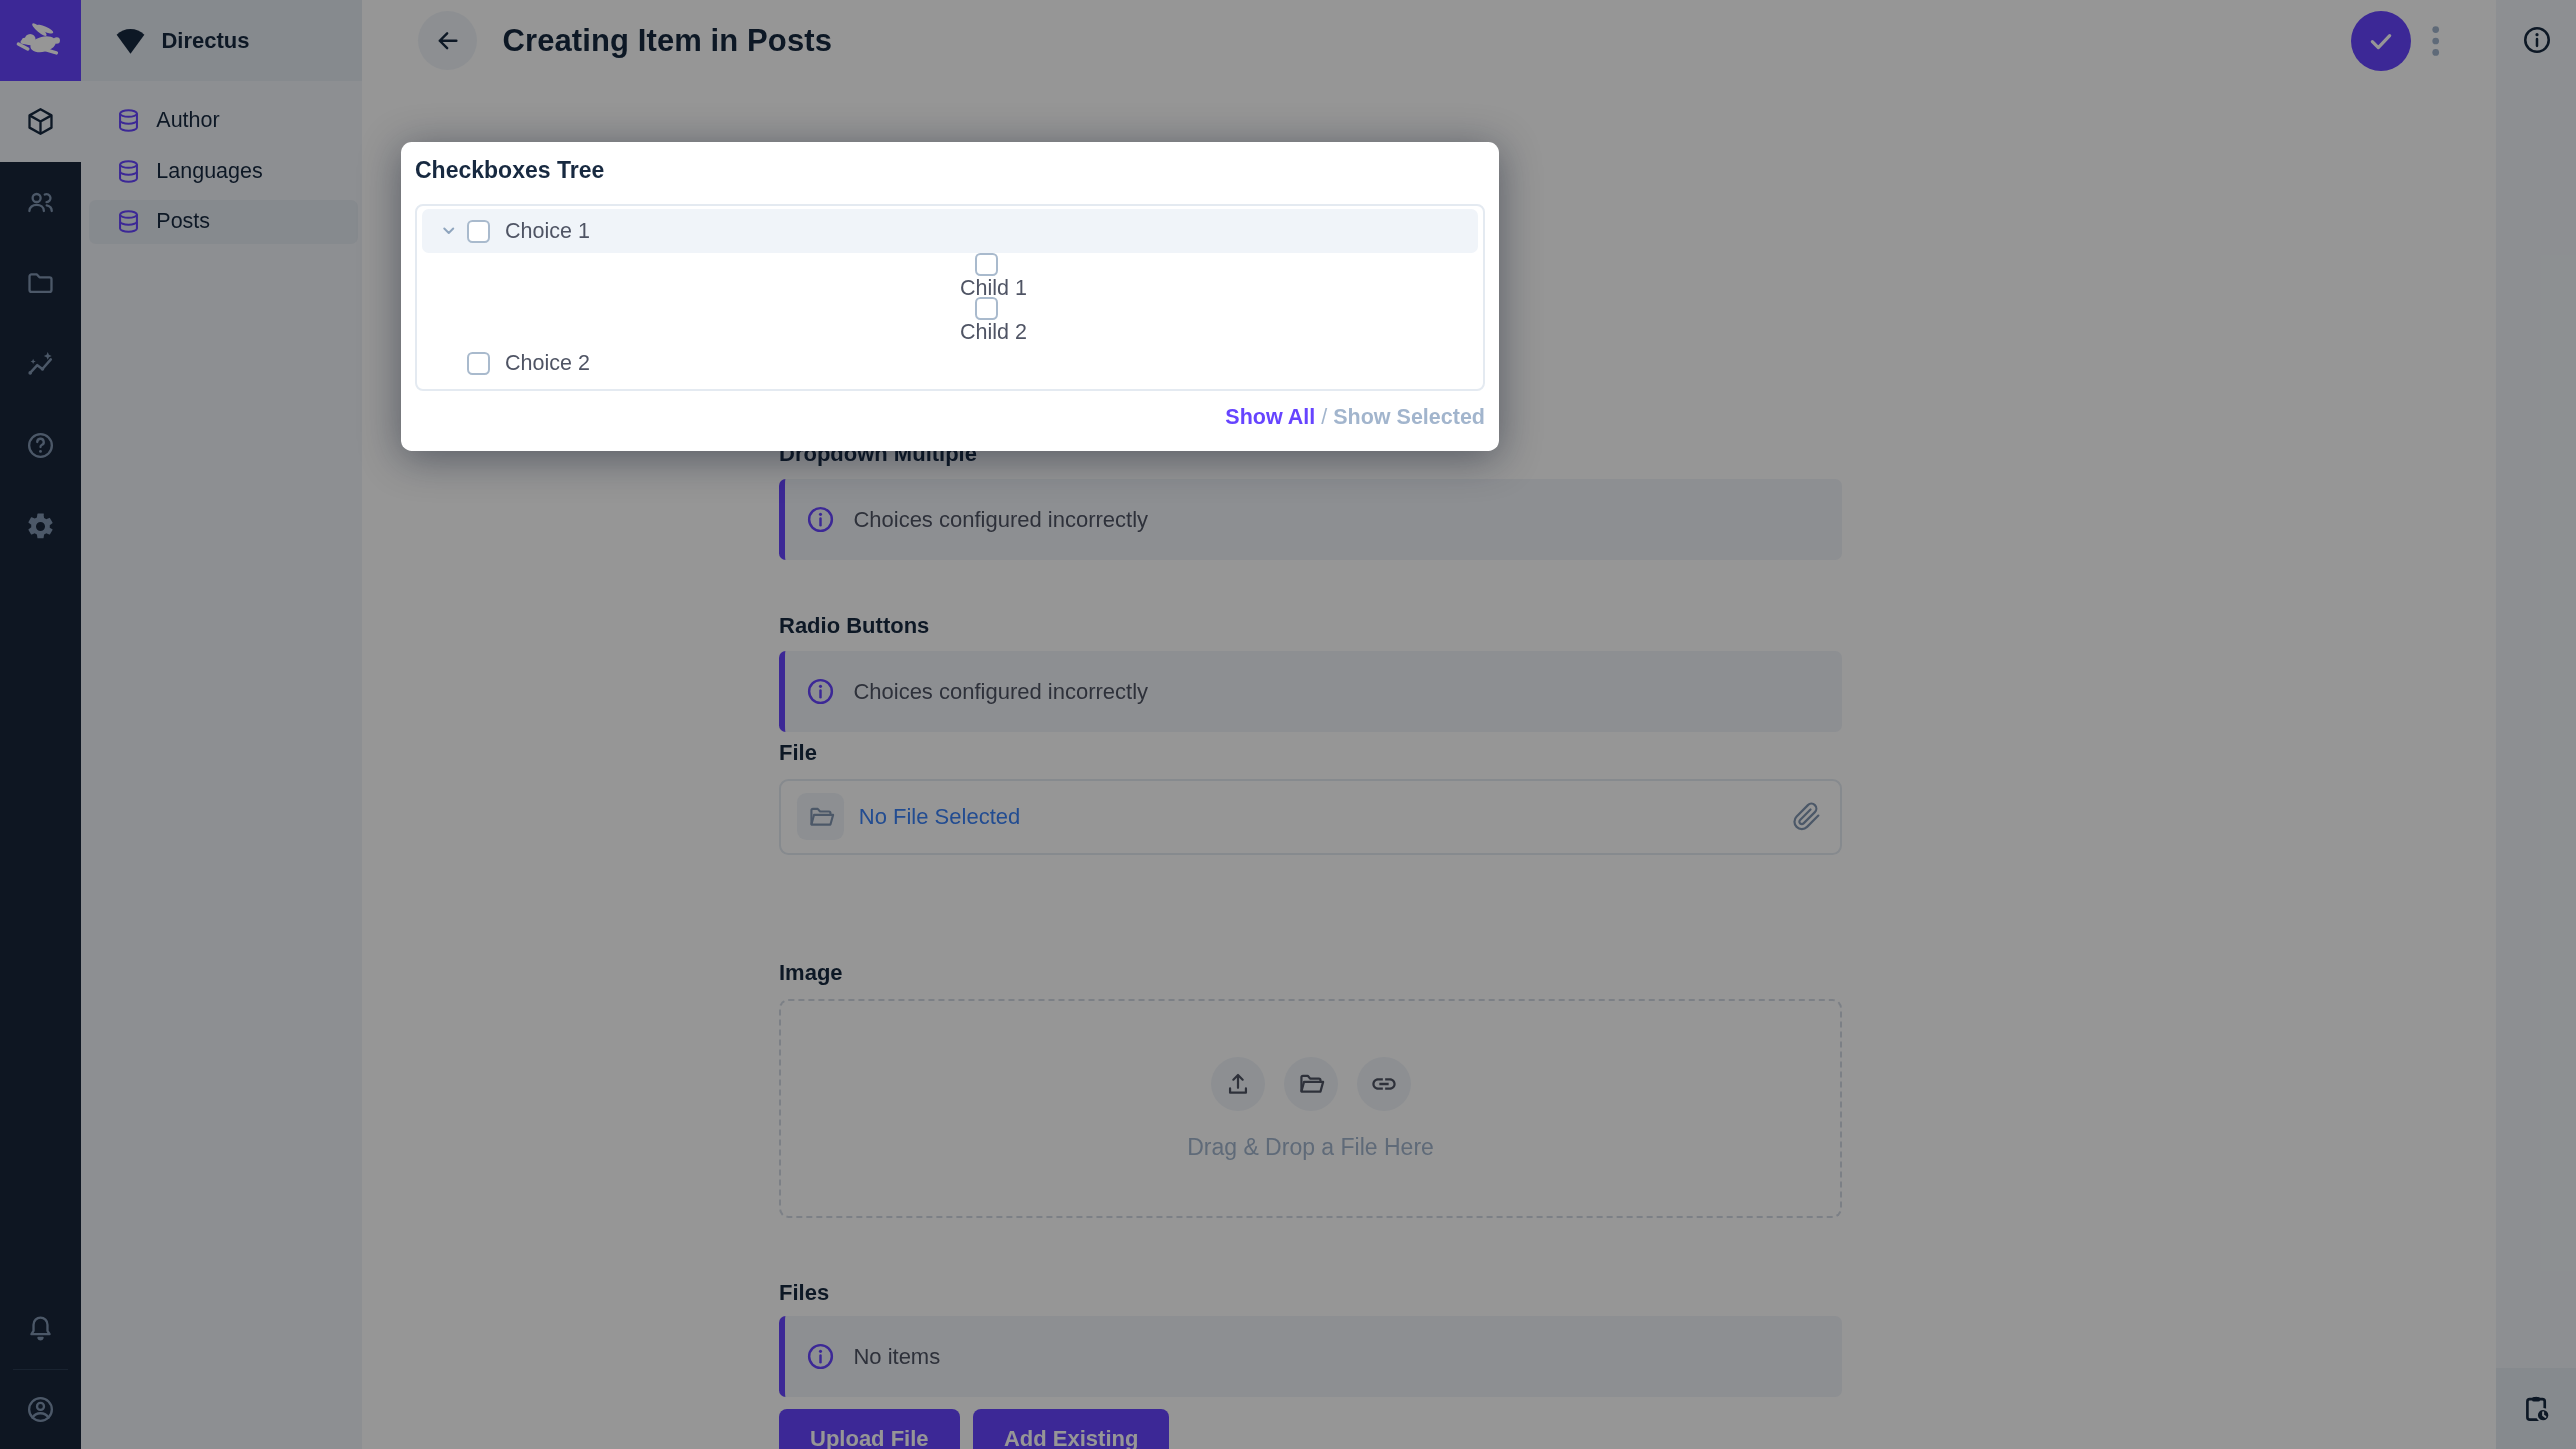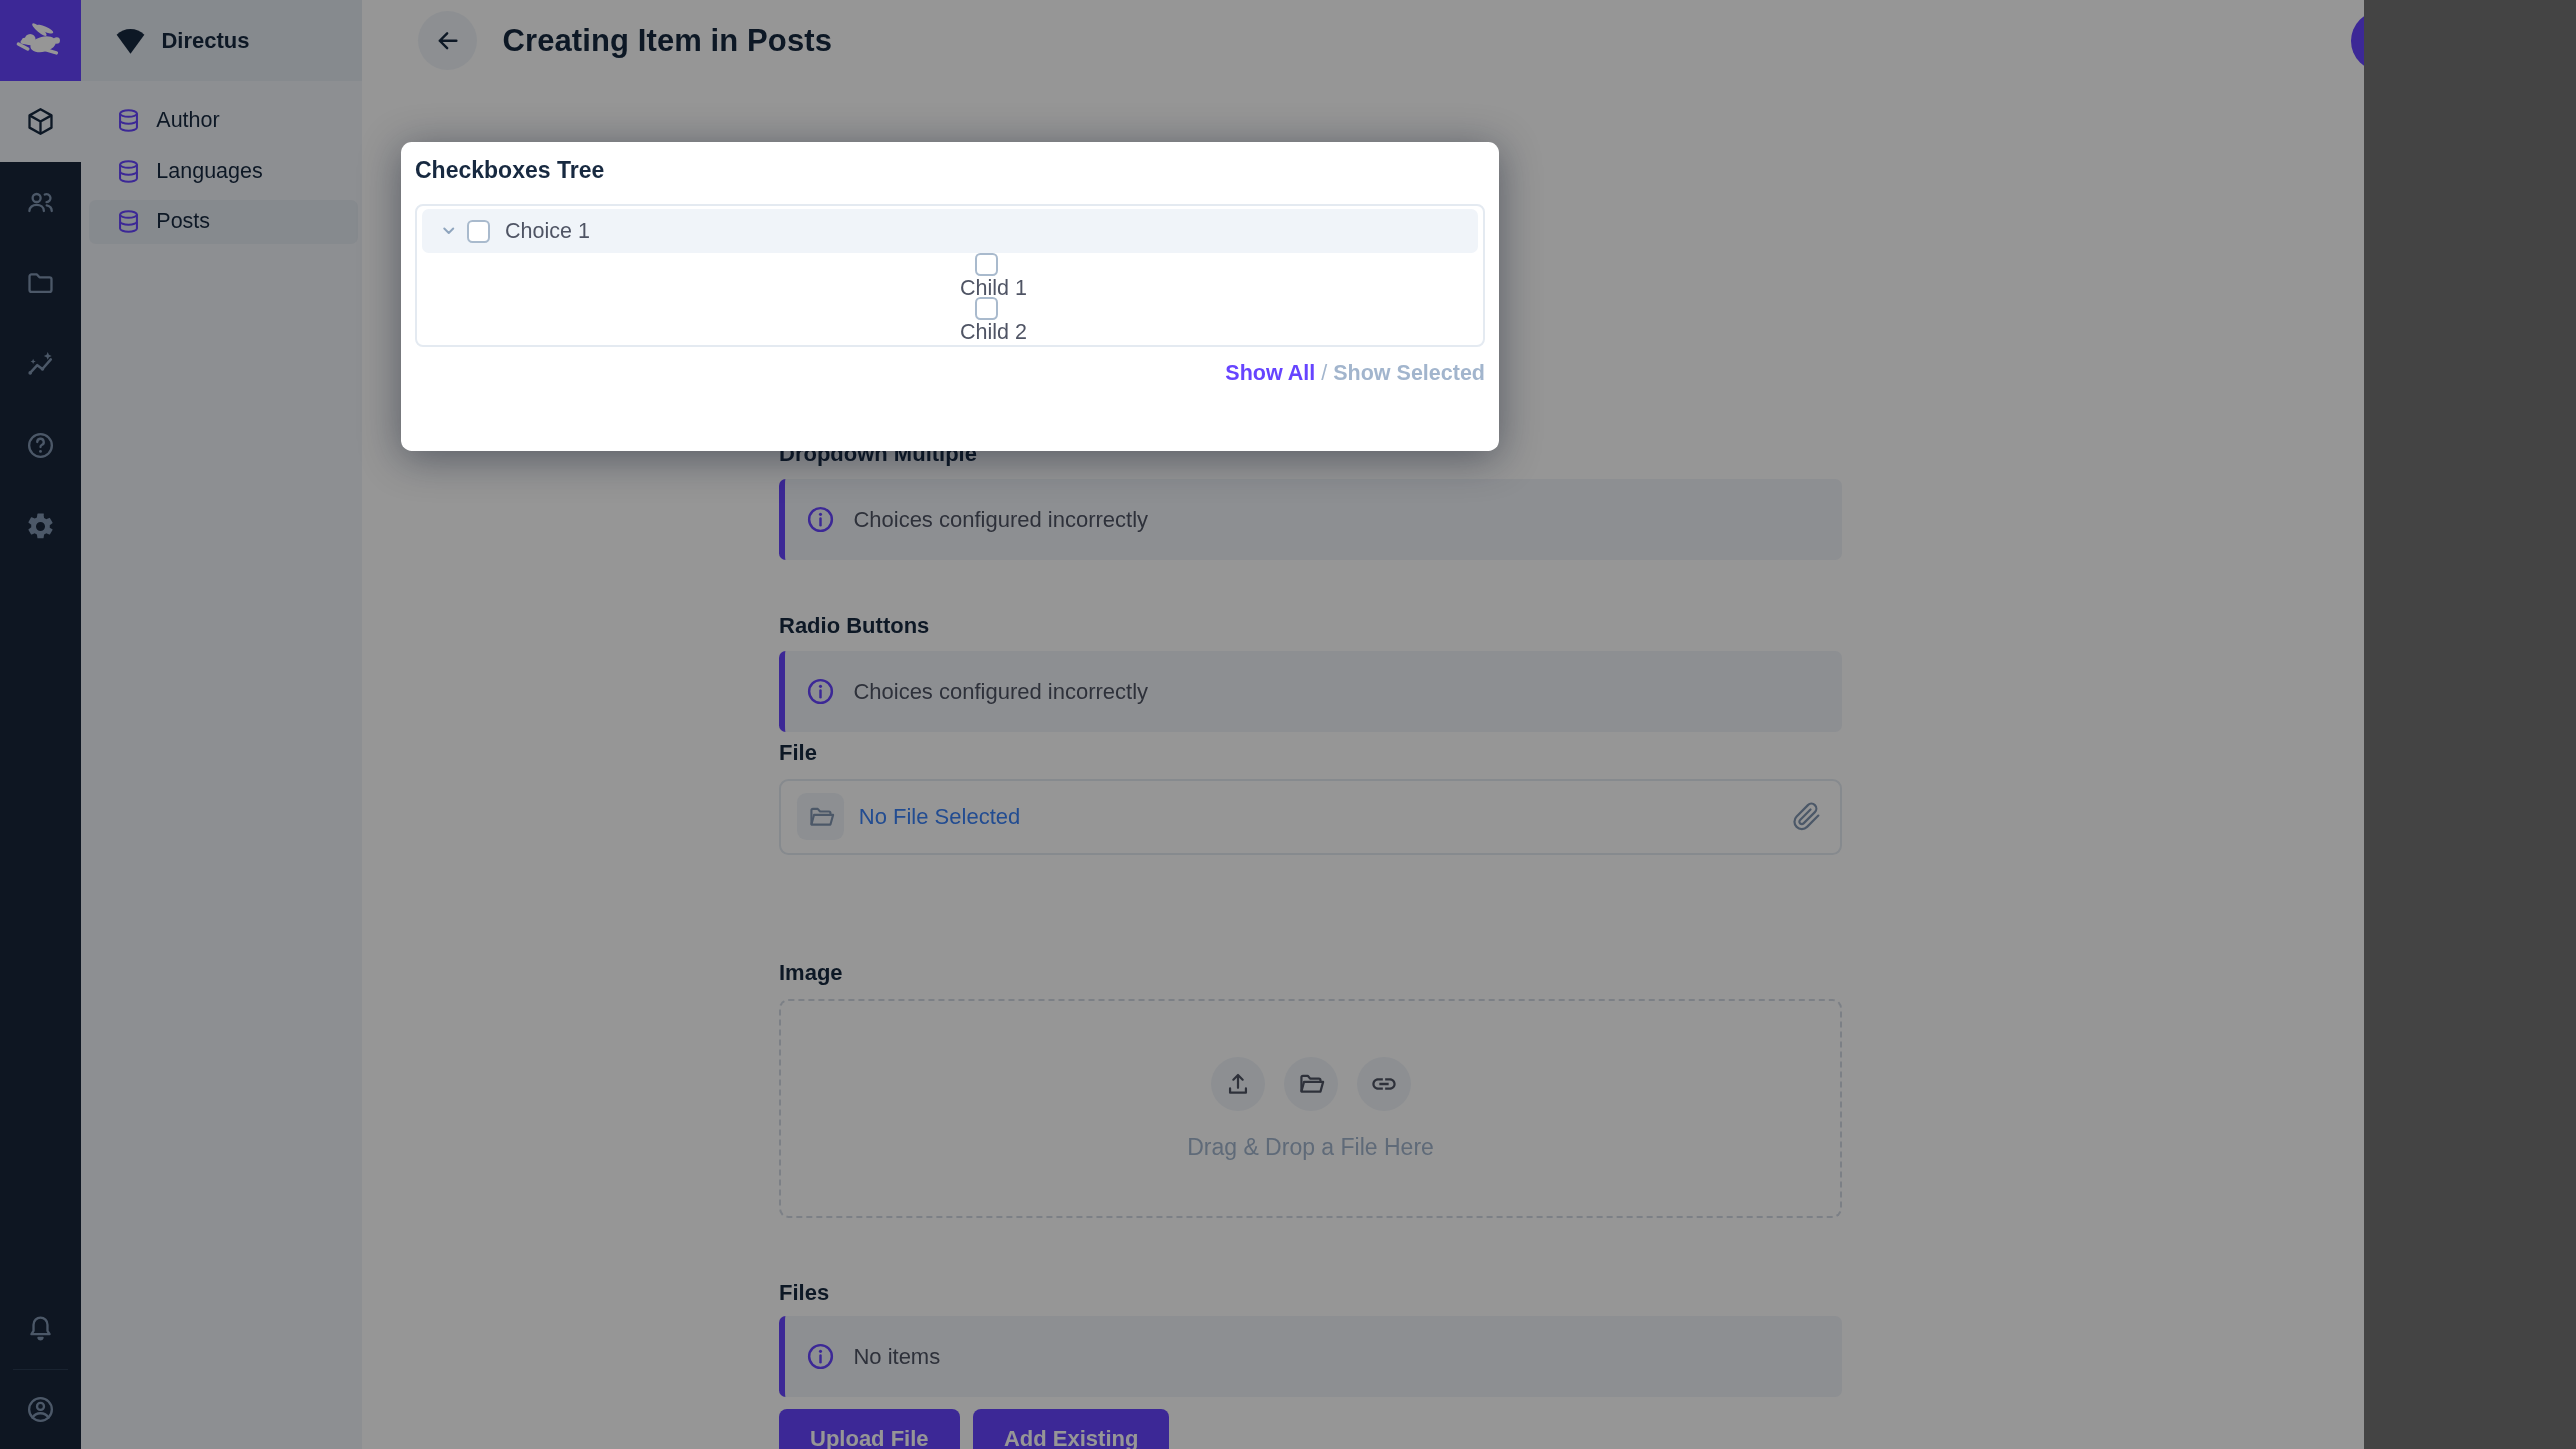--- a/index.html
+++ b/index.html
@@ -1,16 +1,16 @@
 <!DOCTYPE html>
 <html style="font-size:10.7px"><head>
 <meta charset="utf-8">
 <style>
   html,body{margin:0;padding:0;background:#444;}
-  #screen{position:relative;width:2364px;height:1449px;overflow:hidden;
+  #screen{position:relative;width:2576px;height:1449px;overflow:hidden;
           font-family:"Liberation Sans","DejaVu Sans",sans-serif;background:#ffffff;}
   svg{display:block;}
 
   
   .module-bar{position:absolute;left:0;top:0;width:81px;height:1449px;background:#18263A;
               display:flex;flex-direction:column;z-index:1;}
   .logo-tile{width:81px;height:81px;background:#6644FF;display:flex;align-items:center;justify-content:center;}
   .mod{width:81px;height:81px;display:flex;align-items:center;justify-content:center;color:#8196B1;}
   .mod.active{background:#F0F4F9;color:#172940;}
   .mod svg{width:31px;height:31px;}
@@ -349,20 +349,25 @@
         <span class="tree-label">Choice 1</span>
       </div>
       <div class="tree-row child">
         <span class="cbx"></span>
         <span class="tree-label">Child 1</span>
       </div>
       <div class="tree-row child">
         <span class="cbx"></span>
         <span class="tree-label">Child 2</span>
       </div>
+      <div class="tree-row">
+        <span class="chev-slot"></span>
+        <span class="cbx"></span>
+        <span class="tree-label">Choice 2</span>
+      </div>
     </div>
     <div class="popup-footer">
       <span class="link-show-all">Show All</span>
       <span class="link-sep"> <span>/</span> </span>
       <span class="link-show-selected">Show Selected</span>
     </div>
   </section>
 
 </div>
 

